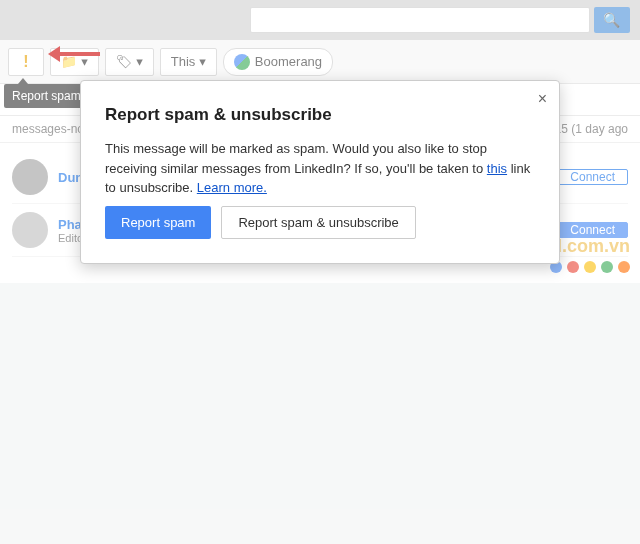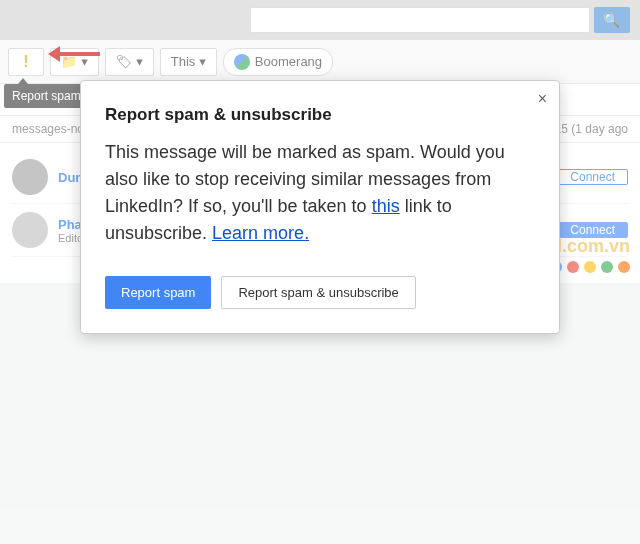--- a/index.html
+++ b/index.html
@@ -193,24 +193,24 @@
       border: none;
       line-height: 1;
     }
     .modal-title {
       font-size: 17px;
       font-weight: bold;
       color: #222;
       margin-bottom: 14px;
     }
     .modal-body {
-      font-size: 18px;
+      font-size: 13px;
       color: #333;
       line-height: 1.5;
-      margin-bottom: 29px;
+      margin-bottom: 8px;
     }
     .modal-body a {
       color: #1155cc;
       text-decoration: underline;
     }
     .modal-actions {
       display: flex;
       gap: 10px;
     }
     .btn-report {

